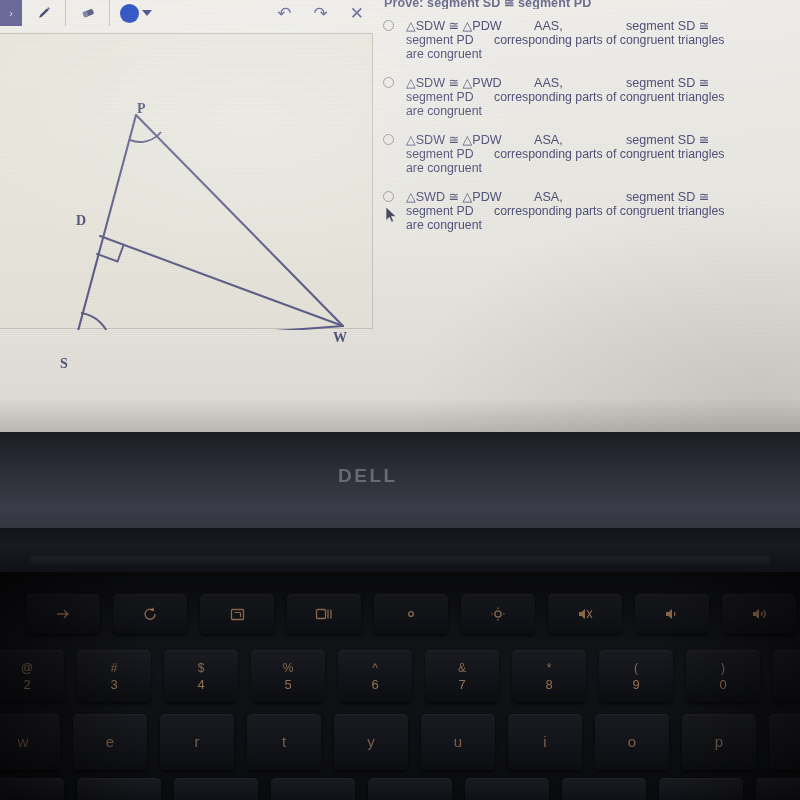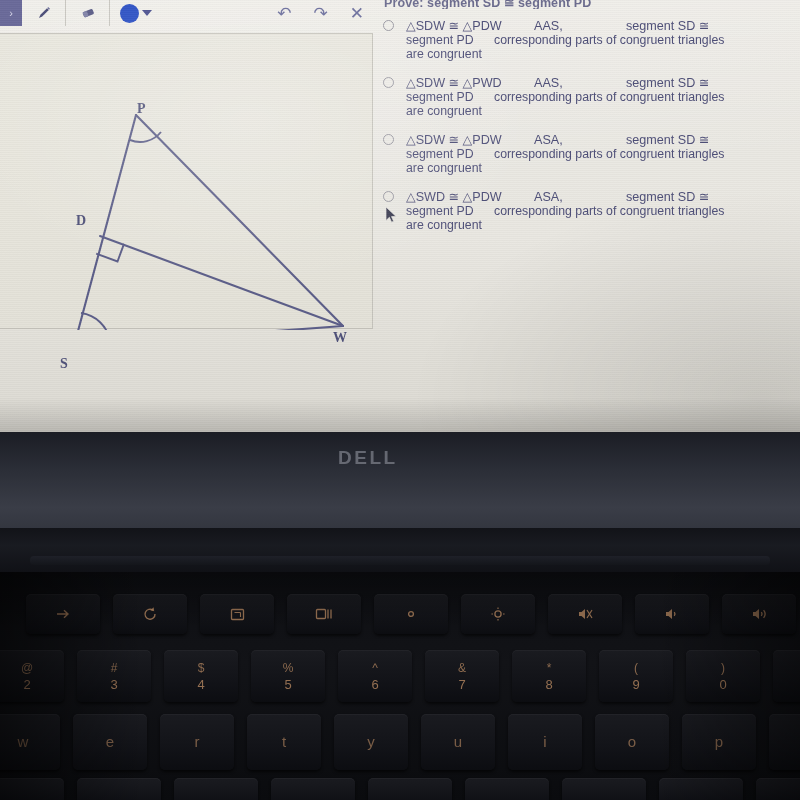--- a/index.html
+++ b/index.html
@@ -156,21 +156,21 @@
     width: 13px; height: 18px;
   }
 
   
   #bezel-bottom {
     position: absolute; left: 0; top: 432px;
     width: 800px; height: 108px;
     background: linear-gradient(to bottom, #1b1d24 0%, #2b2e37 35%, #3a3d47 70%, #2f323b 100%);
   }
   #dell-logo {
-    position: absolute; left: 338px; top: 447px;
+    position: absolute; left: 338px; top: 465px;
     color: #7e818b;
     font-size: 19px; font-weight: bold;
     letter-spacing: 2.5px;
     opacity: 0.72;
     filter: blur(0.4px);
   }
 
   #hinge {
     position: absolute; left: 0; top: 528px;
     width: 800px; height: 44px;

